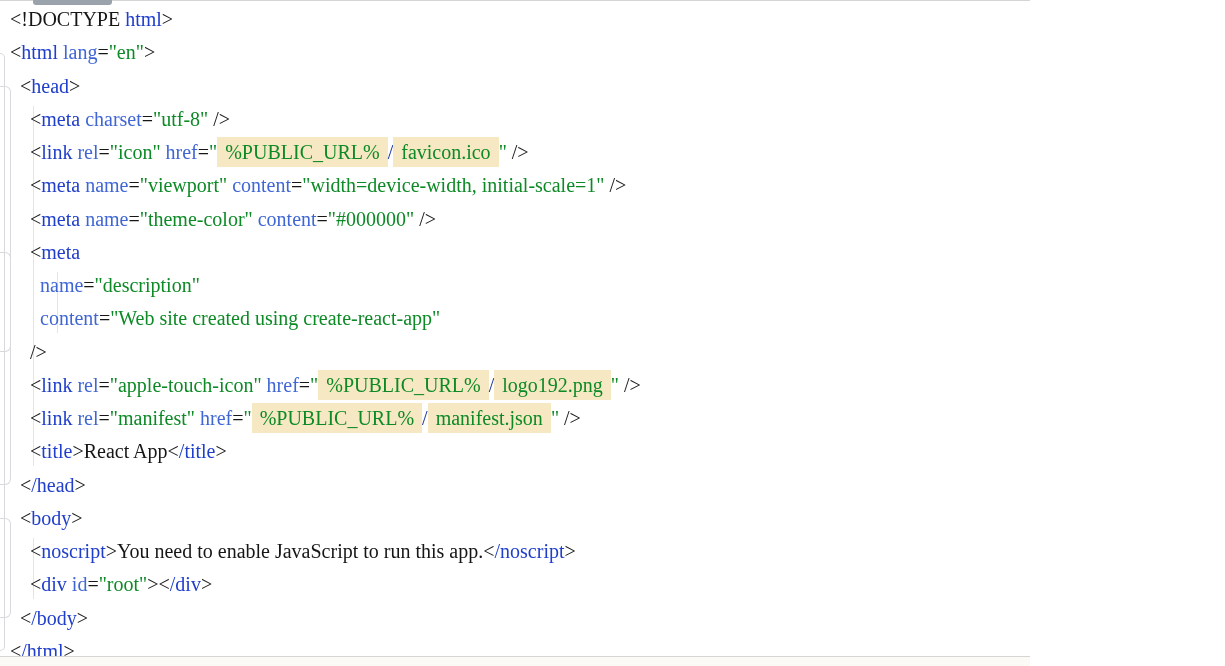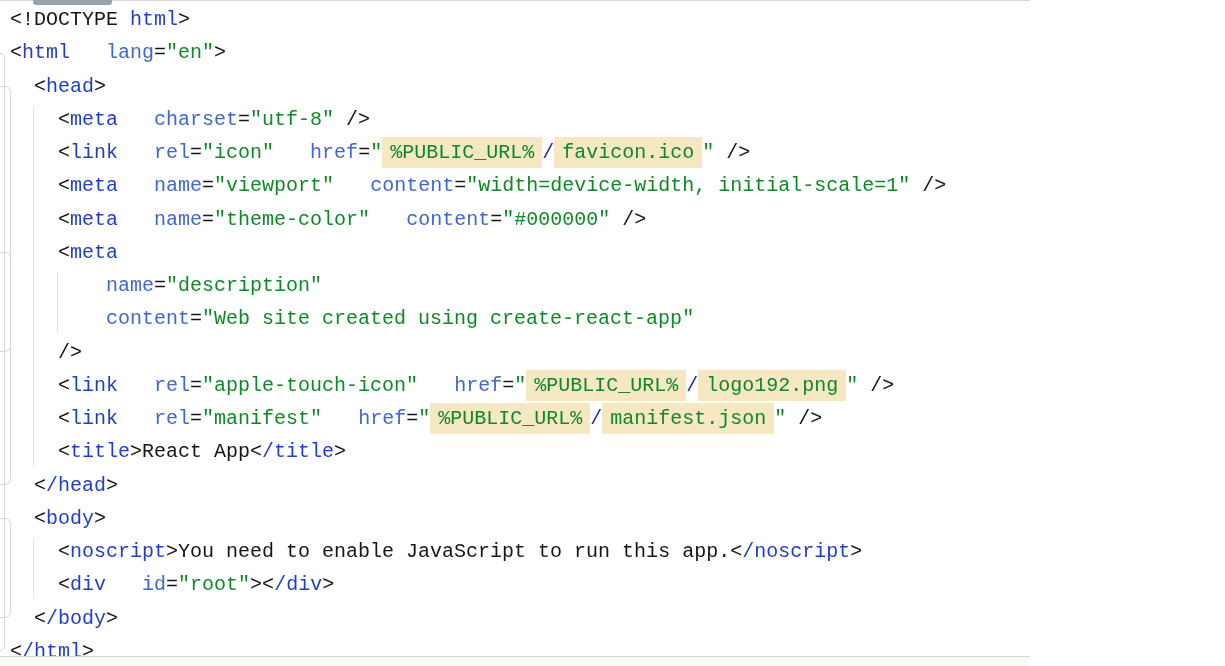--- a/index.html
+++ b/index.html
@@ -2,21 +2,21 @@
 <html style="--c-background: #ffffff; --c-text: #161616; --c-tag: #1f3ecb; --c-attribute: #3f66d4; --c-string: #0d8a26; --c-template_token: #0d8a26; --c-template_highlight_bg: #f6e8c3; --c-path_slash: #14339f; --c-fold_line: #d7d9dd; --c-indent_guide: #e4e4e4; --c-scrollbar_thumb: #9aa2ac; --c-border: #d5d5d5; --c-footer_bg: #fbfaf5;"><head>
 <meta charset="utf-8">
 <style>
   html, body { margin: 0; padding: 0; background: #fff; }
   .editor {
     position: relative;
     width: 1030px;
     height: 666px;
     background: var(--c-background, #fff);
     overflow: hidden;
-    font-family: Liberation Mono, monospace;
+    font-family: Liberation Serif, serif;
   }
   .top-border {
     position: absolute; top: 0; left: 0; right: 0; height: 1px;
     background: var(--c-border, #d5d5d5);
   }
   .scroll-thumb {
     position: absolute; top: 0; left: 33px; width: 79px; height: 5px;
     background: var(--c-scrollbar_thumb, #9aa2ac);
     border-radius: 0 0 3px 3px;
   }
@@ -29,21 +29,21 @@
     box-sizing: border-box;
   }
   .guide { position: absolute; width: 1px; background: var(--c-indent_guide, #e4e4e4); }
   #code {
     position: absolute; left: 10px; top: 3px; margin: 0;
     font-size: 20px; font-family: inherit;
   }
   .line { height: 33.25px; line-height: 33.25px; white-space: pre; }
   .tk-p { color: var(--c-text, #161616); }
   .tk-t { color: var(--c-tag, #1f3ecb); }
-  .tk-a { color: var(--c-attribute, #3f66d4); margin-left: 24px; }
+  .tk-a { color: var(--c-attribute, #3f66d4); }
   .tk-s { color: var(--c-string, #0d8a26); }
   .tk-h {
     color: var(--c-template_token, #0d8a26);
     background: var(--c-template_highlight_bg, #f6e8c3);
     padding: 4px 8px;
   }
   .tk-u { color: var(--c-path_slash, #14339f); }
   .bottom-strip {
     position: absolute; left: 0; right: 0; top: 656px; height: 10px;
     background: var(--c-footer_bg, #fbfaf5);

